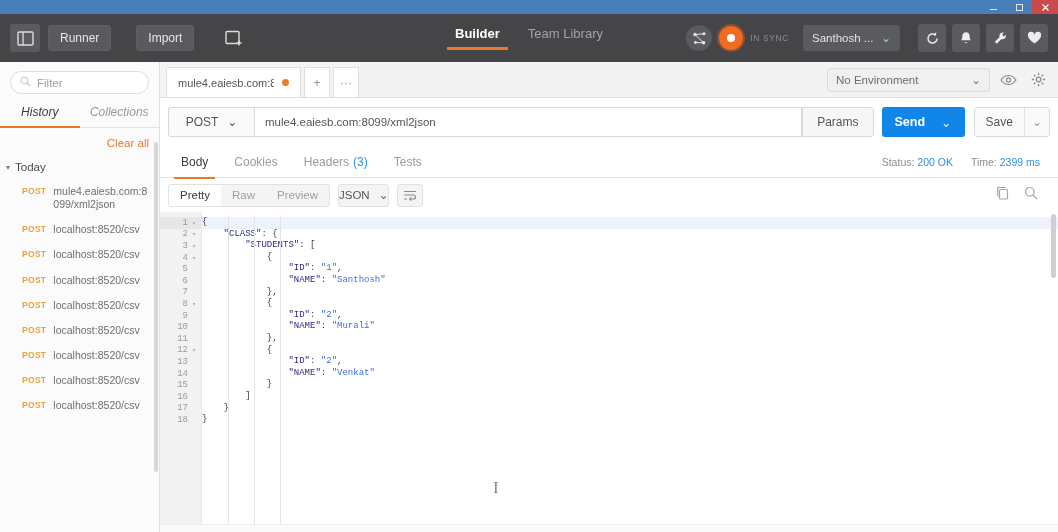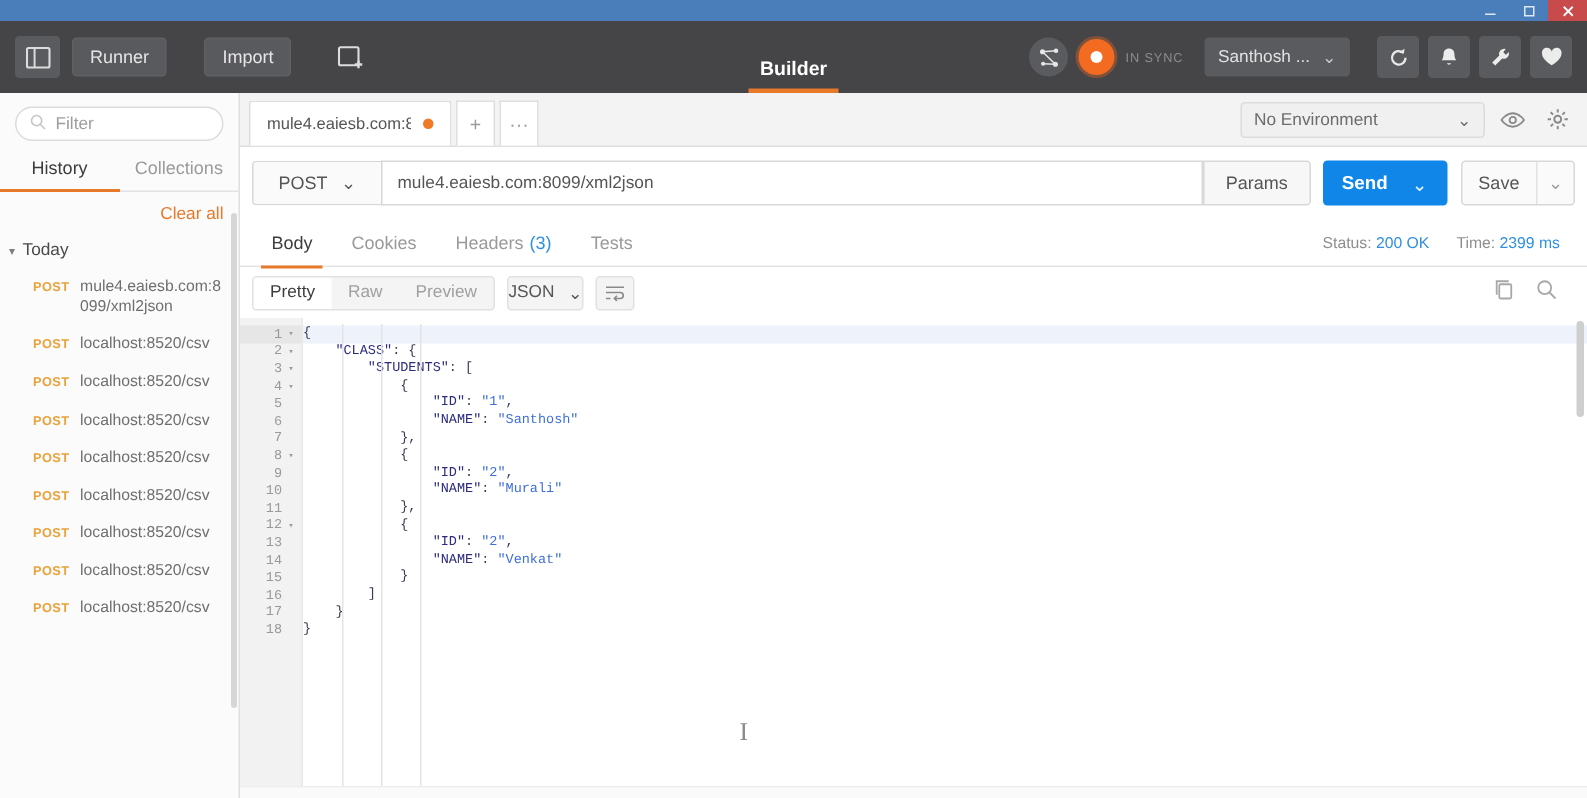--- a/index.html
+++ b/index.html
@@ -37,21 +37,21 @@
   }
   .tb-icon-btn {
     width: 30px; height: 28px; background: #5a5b5e; border-radius: 3px;
     display: flex; align-items: center; justify-content: center;
     margin-right: 8px;
   }
   .tb-icon-btn.plain { background: transparent; }
 
   .center-tabs {
     position: absolute; left: 0; right: 0; top: 0; height: 48px;
-    display: flex; align-items: flex-end; justify-content: center;
+    display: flex; align-items: center; justify-content: center;
     pointer-events: none;
   }
   .ctab {
     pointer-events: auto;
     font-size: 13px; color: #a3a3a6; padding: 0 14px 9px 14px;
     position: relative;
   }
   .ctab.active { color: #fff; font-weight: bold; }
   .ctab.active:after {
     content: ""; position: absolute; left: 6px; right: 6px; bottom: 0;
@@ -95,21 +95,21 @@
   .filter-wrap { padding: 9px 10px 7px 10px; }
   .filter-box {
     height: 23px; border: 1px solid #dcdcdc; border-radius: 12px;
     background: #fff; display: flex; align-items: center; padding: 0 9px;
     color: #9d9d9d; font-size: 11.5px;
   }
   .filter-box .mag { margin-right: 6px; opacity: .65; }
   .side-tabs { display: flex; border-bottom: 1px solid #e2e2e2; }
   .stab {
     flex: 1; text-align: center; font-size: 12px; color: #9a9a9a;
-    padding: 4px 0 8px 0; position: relative;
+    padding: 4px 0 8px 0; position: relative; font-style: italic;
   }
   .stab.active { color: #3b3b3b; }
   .stab.active:after {
     content: ""; position: absolute; left: 0; right: 0; bottom: -1px;
     height: 2px; background: #e8792b;
   }
   .clear-row { text-align: right; padding: 5px 10px 4px 0; }
   .clear-all { color: #e8792b; font-size: 11.5px; margin-left: 40px; }
   .day-row {
     display: flex; align-items: center; gap: 5px;
@@ -282,20 +282,21 @@
     <div class="tb-btn">Import</div>
     <div class="tb-icon-btn plain">
       <svg width="19" height="17" viewBox="0 0 19 17">
           <rect x="1" y="1.5" width="13" height="12" fill="none" stroke="#dcdcdc" stroke-width="1.4" rx="1"></rect>
           <path d="M14 10.5v5 M11.5 13h5" stroke="#dcdcdc" stroke-width="1.6"></path>
         </svg>
     </div>
 
     <div class="center-tabs">
       <div class="ctab active">Builder</div>
+      <div class="ctab">Team Library</div>
     </div>
 
     <div class="tb-right">
       <div class="sync-ico">
         <svg width="15" height="15" viewBox="0 0 15 15">
             <circle cx="3" cy="3.5" r="1.7" fill="#e6e6e6"></circle>
             <circle cx="12" cy="2.8" r="1.5" fill="#e6e6e6"></circle>
             <circle cx="11.6" cy="11.8" r="1.7" fill="#e6e6e6"></circle>
             <circle cx="3.4" cy="11.5" r="1.4" fill="#e6e6e6"></circle>
             <path d="M3 3.5 L12 2.8 M3 3.5 L11.6 11.8 M3.4 11.5 L11.6 11.8" stroke="#e6e6e6" stroke-width="1"></path>

